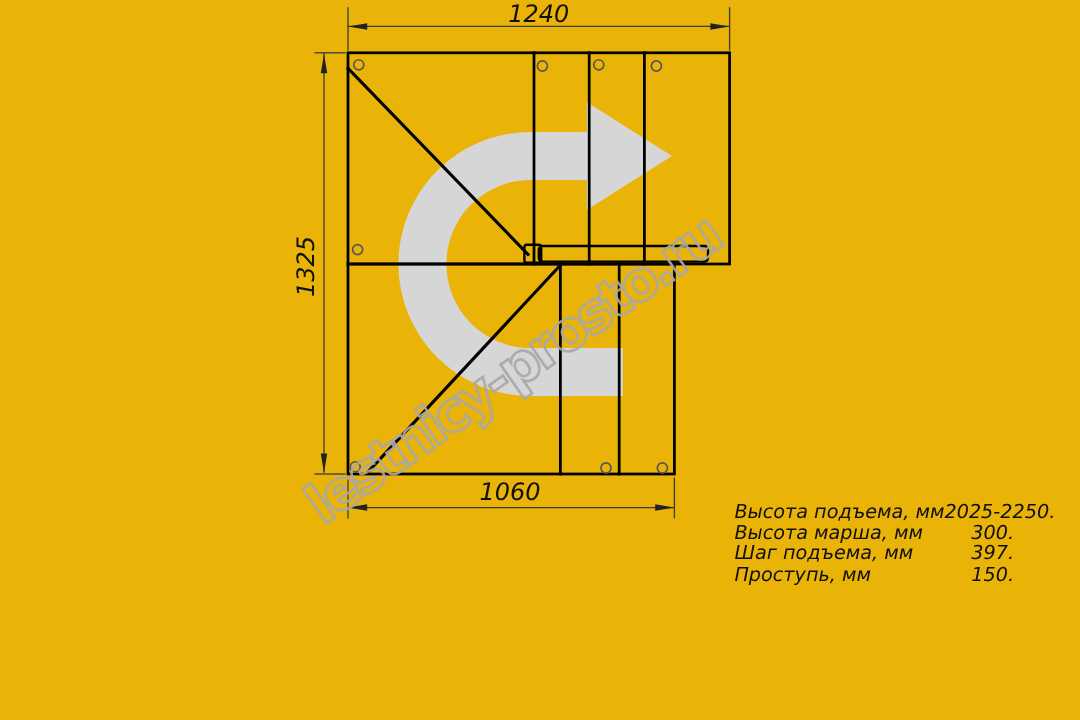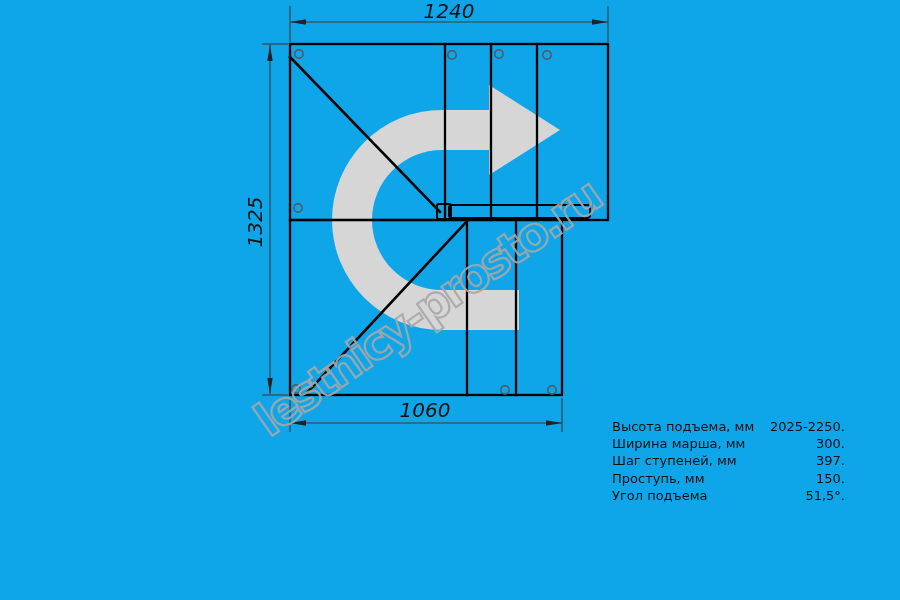--- a/index.html
+++ b/index.html
@@ -5,21 +5,21 @@
   html, body {
     margin: 0;
     padding: 0;
     background: #ffffff;
     font-family: "DejaVu Sans", sans-serif;
   }
   .stage {
     position: relative;
     width: 900px;
     height: 600px;
-    background: #0ea5e9;
+    background: #eab308;
     overflow: hidden;
   }
   .plan-svg {
     position: absolute;
     left: 0;
     top: 0;
   }
   .watermark {
     position: absolute;
     left: 260px;
@@ -37,21 +37,22 @@
     opacity: 0.9;
     z-index: 5;
     pointer-events: none;
   }
   .spec-table {
     position: absolute;
     left: 612px;
     top: 418px;
     width: 233px;
     z-index: 3;
-    font-size: 13px;
+    font-style: italic;
+    font-size: 16px;
     color: #101010;
   }
   .spec-row {
     display: flex;
     justify-content: space-between;
     line-height: 17.2px;
     white-space: nowrap;
   }
   .spec-row .value {
     text-align: center;
@@ -134,30 +135,26 @@
   </svg>
 
   <div class="watermark">lestnicy-prosto.ru</div>
 
   <div class="spec-table">
     <div class="spec-row">
       <span class="label">Высота подъема, мм</span>
       <span class="value">2025-2250.</span>
     </div>
     <div class="spec-row">
-      <span class="label">Ширина марша, мм</span>
+      <span class="label">Высота марша, мм</span>
       <span class="value">300.</span>
     </div>
     <div class="spec-row">
-      <span class="label">Шаг ступеней, мм</span>
+      <span class="label">Шаг подъема, мм</span>
       <span class="value">397.</span>
     </div>
     <div class="spec-row">
       <span class="label">Проступь, мм</span>
       <span class="value">150.</span>
     </div>
-    <div class="spec-row">
-      <span class="label">Угол подъема</span>
-      <span class="value">51,5°.</span>
-    </div>
   </div>
 
 </div>
 
 </body></html>

